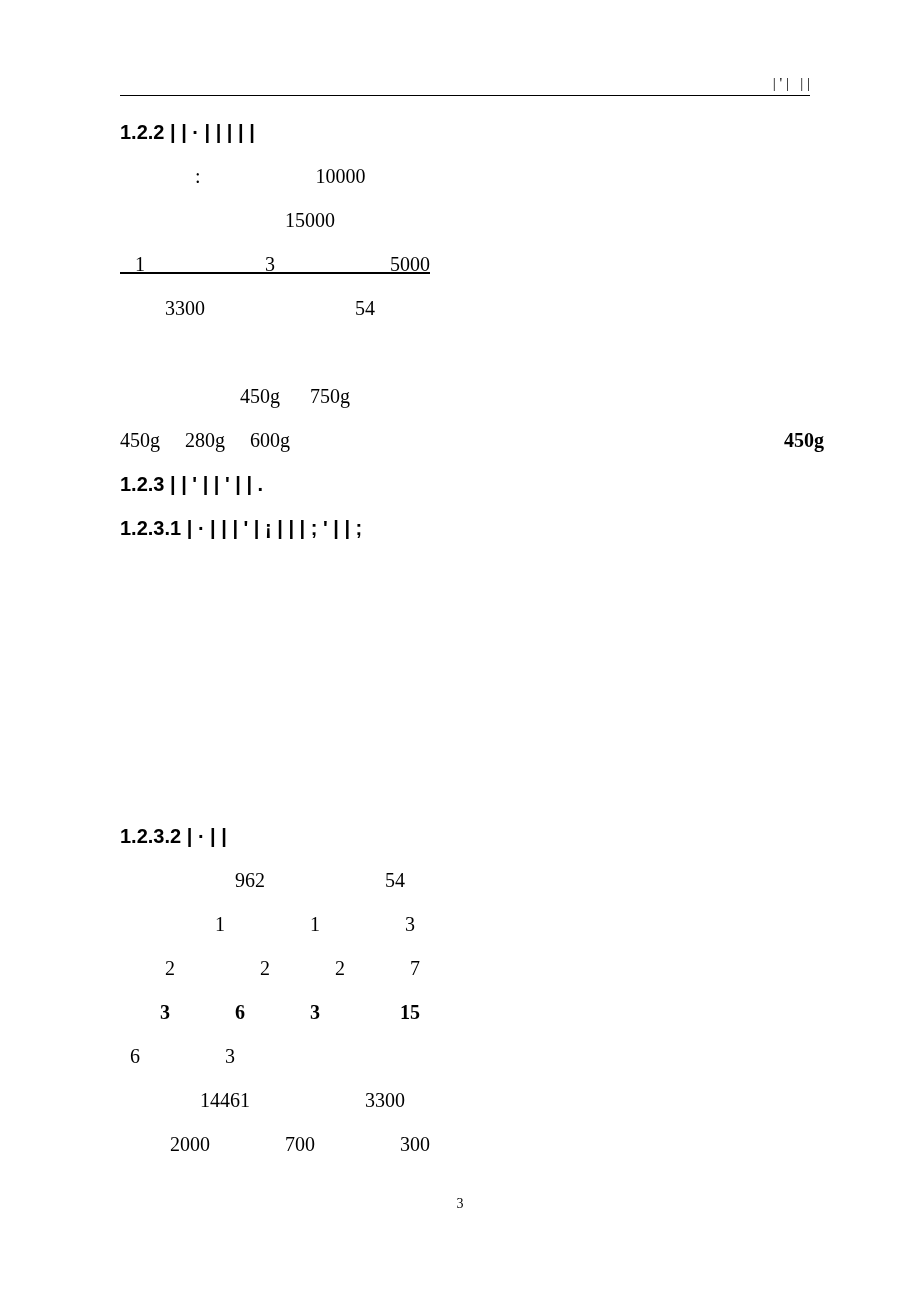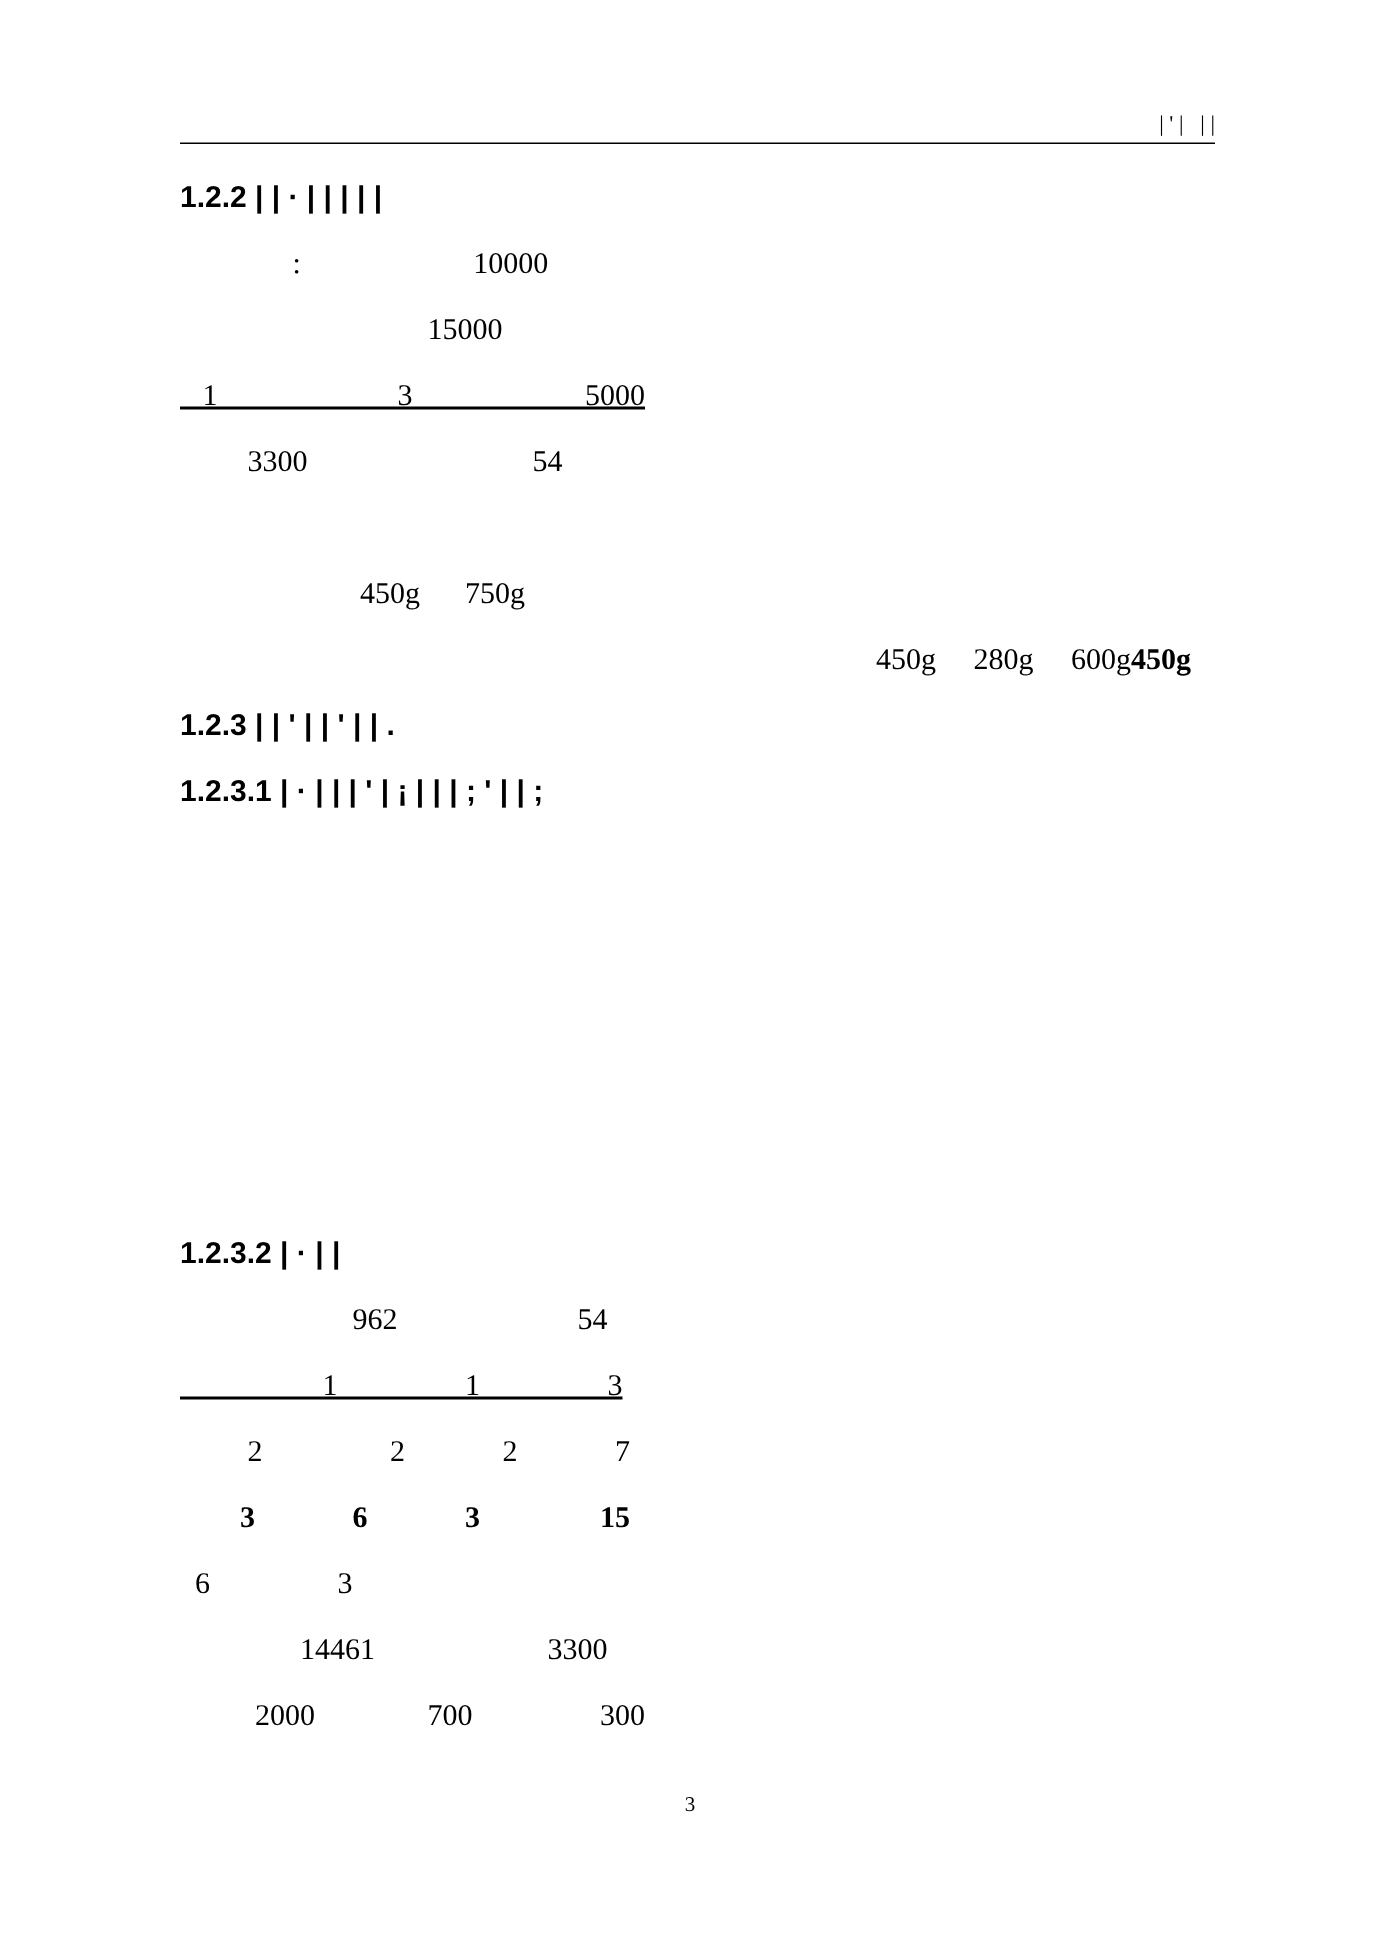--- a/index.html
+++ b/index.html
@@ -27,35 +27,35 @@
       position: absolute;
       top: 75px;
       right: 110px;
       font-size: 15px;
       white-space: pre;
     }
     .content {
       position: absolute;
       top: 110px;
       left: 120px;
-      right: 126px;
+      right: 96px;
       font-size: 20px;
       line-height: 44px;
     }
     .heading {
       font-weight: bold;
       font-family: "SimHei", sans-serif;
     }
     .para {
       text-indent: 2em;
       text-align: justify;
     }
     .justified {
       display: flex;
-      justify-content: flex-end;
+      justify-content: space-between;
     }
     .page-number {
       position: absolute;
       bottom: 90px;
       left: 0;
       right: 0;
       text-align: center;
       font-size: 14px;
     }
   </style>
@@ -97,21 +97,21 @@
     <div>&nbsp;</div>
     <div>&nbsp;</div>
     <div>&nbsp;</div>
     <div>&nbsp;</div>
 
     <div class="heading">
       <span>1.2.3.2</span>
       <span>|  ·  |  |</span>
     </div>
     <div style="white-space: pre;">                       962                        54</div>
-    <div style="white-space: pre; text-decoration: underline;">                   1                 1                 3</div>
+    <div style="white-space: pre;">                   1                 1                 3</div>
     <div style="white-space: pre;">         2                 2             2             7</div>
     <div style="white-space: pre; font-weight: bold;">        3             6             3                15</div>
     <div style="white-space: pre;">  6                 3</div>
 
     <div style="white-space: pre;">                14461                       3300</div>
     <div style="white-space: pre;">          2000               700                 300</div>
   </div>
 
   <div class="page-number">3</div>
 </div>

